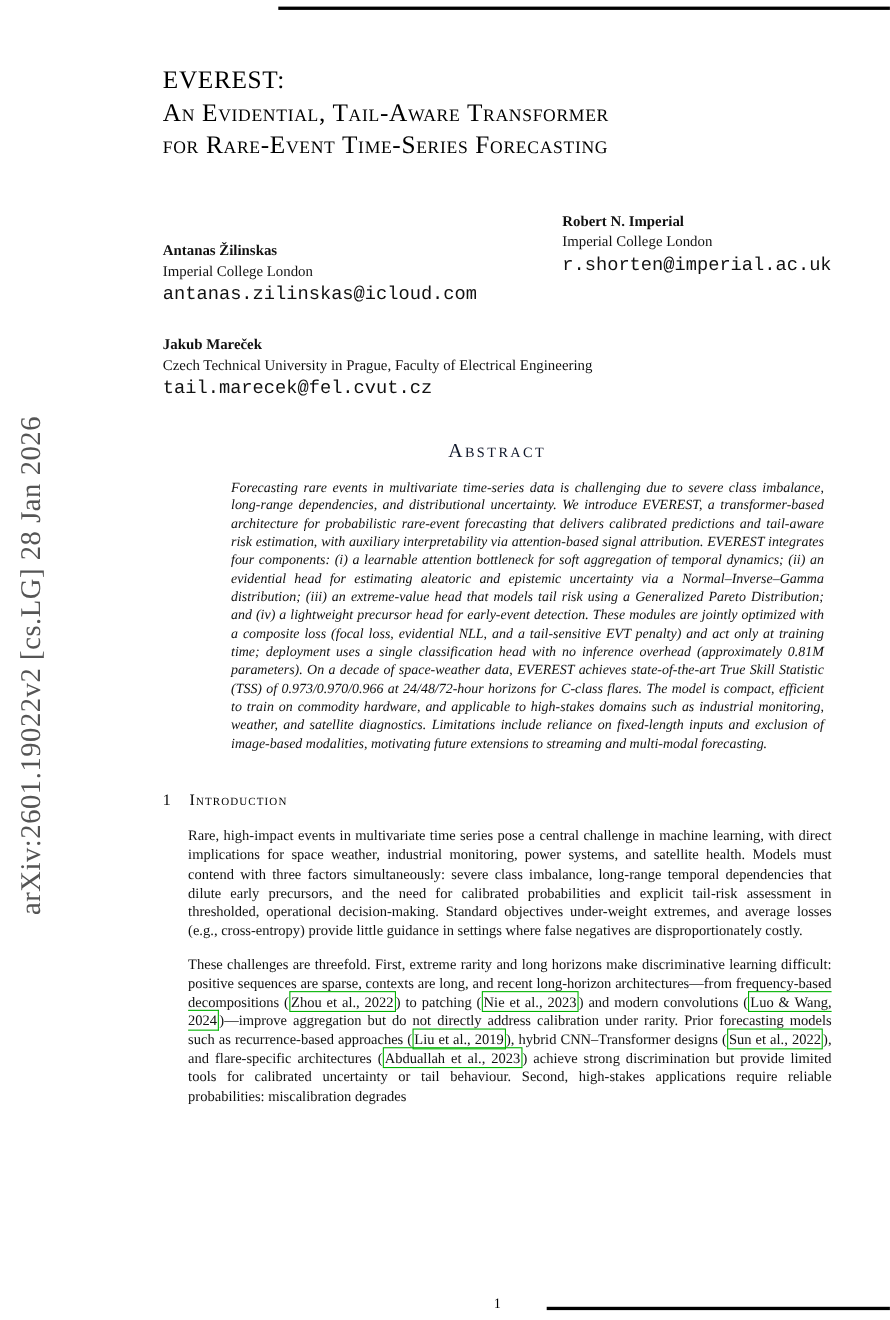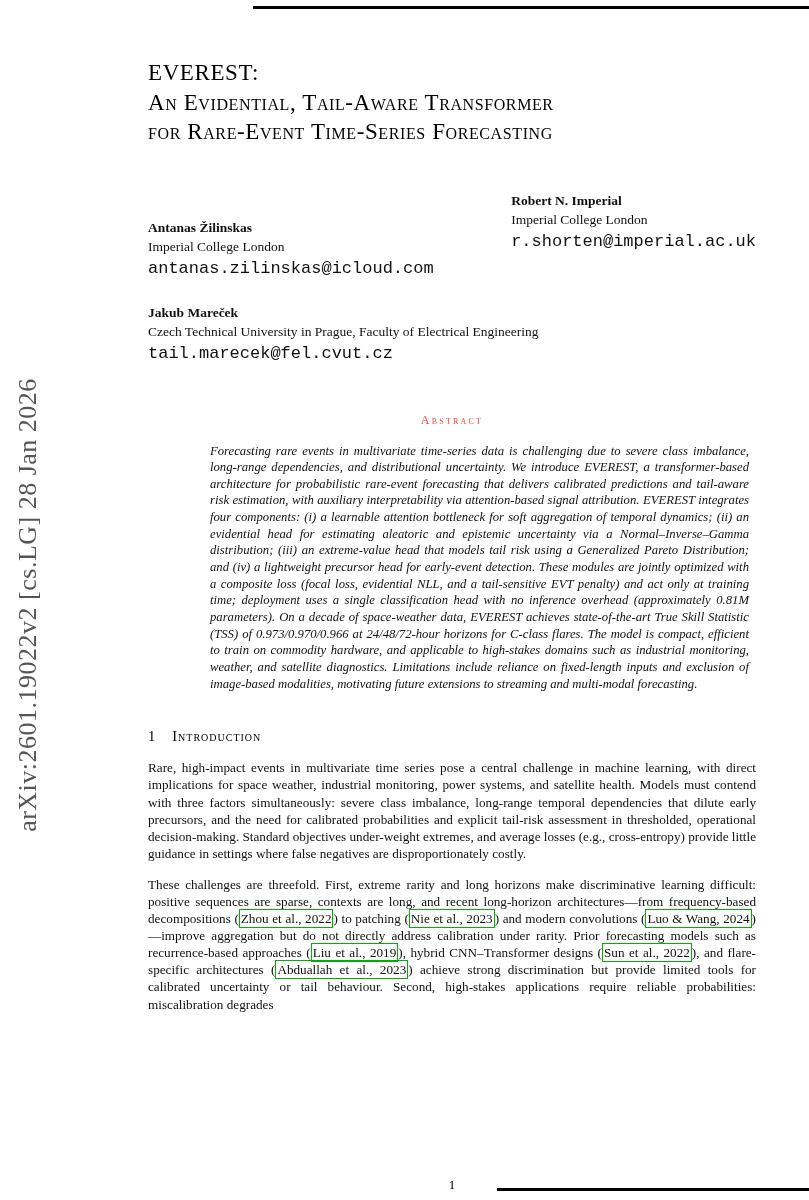--- a/index.html
+++ b/index.html
@@ -46,27 +46,27 @@
   .author-affil { margin-top: 3px; }
   .author-email {
     font-family: "Liberation Mono", "DejaVu Sans Mono", monospace;
     font-size: 17px;
     margin-top: 4px;
     white-space: nowrap;
   }
   .author-wide { margin-top: 27px; }
 
   .abstract-heading {
-    margin-top: 50px;
+    margin-top: 36px;
     text-align: center;
     font-variant: small-caps;
-    font-size: 12px;
+    font-size: 18px;
     letter-spacing: 2.2px;
     font-weight: normal;
-    color: #ef4444;
+    color: #0f172a;
   }
   .abstract-body {
     margin: 15px 7px 0 62px;
     font-size: 12.7px;
     line-height: 16.65px;
     text-align: justify;
     font-style: italic;
   }
 
   .section-heading {
@@ -80,20 +80,21 @@
     letter-spacing: 1px;
     margin-left: 17px;
     font-family: Liberation Serif, serif;
   }
 
   .body-para {
     margin-top: 14px;
     font-size: 13.2px;
     line-height: 17.1px;
     text-align: justify;
+    margin-left: 23px;
   }
 
   .cite {
     border: 1px solid #00b200;
     padding: 1px 1px;
     color: inherit;
     text-decoration: none;
     cursor: pointer;
   }
 

